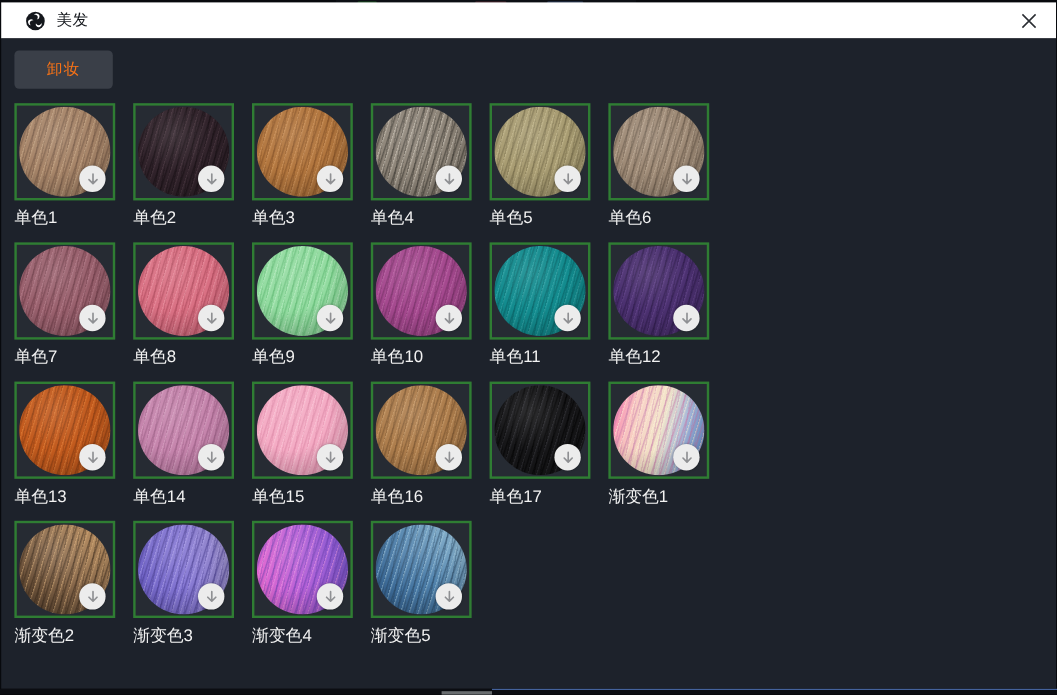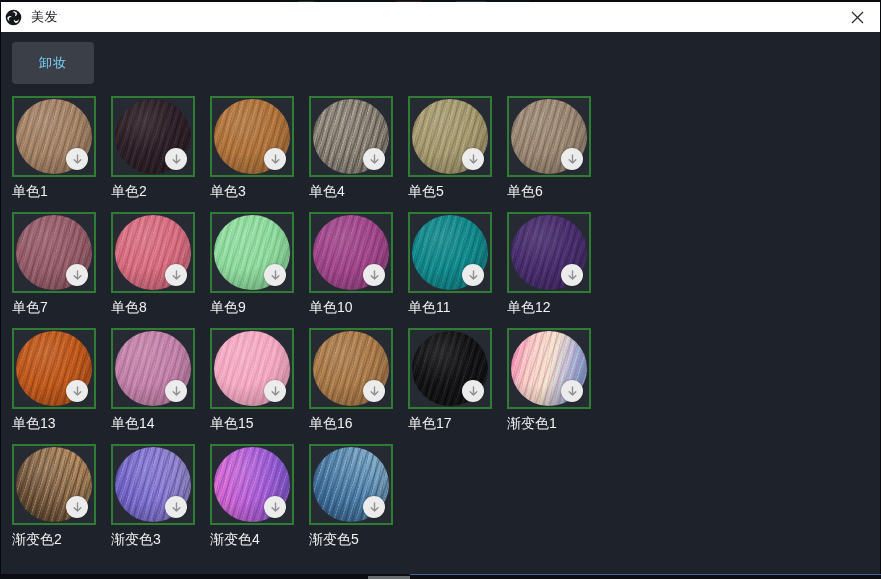--- a/index.html
+++ b/index.html
@@ -2,42 +2,42 @@
 <html><head>
 <meta charset="utf-8">
 <style>
   html,body{margin:0;padding:0;background:#000;}
   body{width:881px;height:579px;position:relative;overflow:hidden;
        font-family:"Liberation Sans","DejaVu Sans",sans-serif;}
   .window{position:absolute;inset:0;background:#07090d;}
 
   
   .titlebar{position:absolute;top:2px;left:1px;right:1px;height:30px;background:#ffffff;
-            display:flex;align-items:center;padding:0 0 0 4px;box-sizing:border-box;}
+            display:flex;align-items:center;padding:0 0 0 20px;box-sizing:border-box;}
   .titlebar .app-icon{width:17px;height:17px;flex:0 0 auto;}
   .titlebar .title{margin-left:9px;font-size:13px;color:#14171c;letter-spacing:.5px;}
   .close-btn{position:absolute;right:6px;top:1px;width:34px;height:28px;display:flex;
              align-items:center;justify-content:center;cursor:pointer;background:transparent;border:0;}
 
   
   .artifact-top{position:absolute;top:0;left:280px;width:250px;height:7px;background:#0c0f14;overflow:hidden;}
   .artifact-top span{position:absolute;top:1px;height:4px;border-radius:1px;opacity:.8;}
   .artifact-top .a1{left:18px;width:16px;background:#1c4a1f;}
   .artifact-top .a2{left:116px;width:26px;background:#47242a;}
   .artifact-top .a3{left:176px;width:30px;background:#2b3a55;}
 
   .bottom-strip{position:absolute;left:0;right:0;bottom:0;height:5px;background:#0b0d12;}
   .bottom-strip .blue-line{position:absolute;top:0;left:410px;right:0;height:1px;background:#44629b;}
   .bottom-strip .gray-blob{position:absolute;bottom:0;left:368px;width:42px;height:3px;background:#8a8d90;opacity:.75;}
 
   
   .dialog-body{position:absolute;top:32px;left:1px;right:1px;bottom:5px;background:#1d222b;
                padding:10px 0 0 11px;box-sizing:border-box;color:#f0f0f0;}
-  .uninstall-btn{display:block;width:82px;height:42px;background:#3a3f48;border:0;border-radius:4px;
-                 color:#7dd3fc;font-size:13px;font-family:inherit;cursor:pointer;letter-spacing:1px;}
+  .uninstall-btn{display:block;width:82px;height:32px;background:#3a3f48;border:0;border-radius:4px;
+                 color:#f97316;font-size:13px;font-family:inherit;cursor:pointer;letter-spacing:1px;}
 
   
   .grid{margin-top:12px;display:grid;grid-template-columns:repeat(6,84px);column-gap:15px;row-gap:12px;}
   .cell{width:84px;}
   .tile{position:relative;width:84px;height:81px;box-sizing:border-box;border:2px solid #2f7d33;
         background:#262b33;cursor:pointer;}
   .swatch{position:absolute;left:2px;top:1px;width:76px;height:75px;border-radius:50%;}
   .dl-btn{position:absolute;right:6px;bottom:5px;width:22px;height:22px;border-radius:50%;
           background:#ececec;display:flex;align-items:center;justify-content:center;cursor:pointer;
           box-shadow:0 0 2px rgba(0,0,0,.35);}

